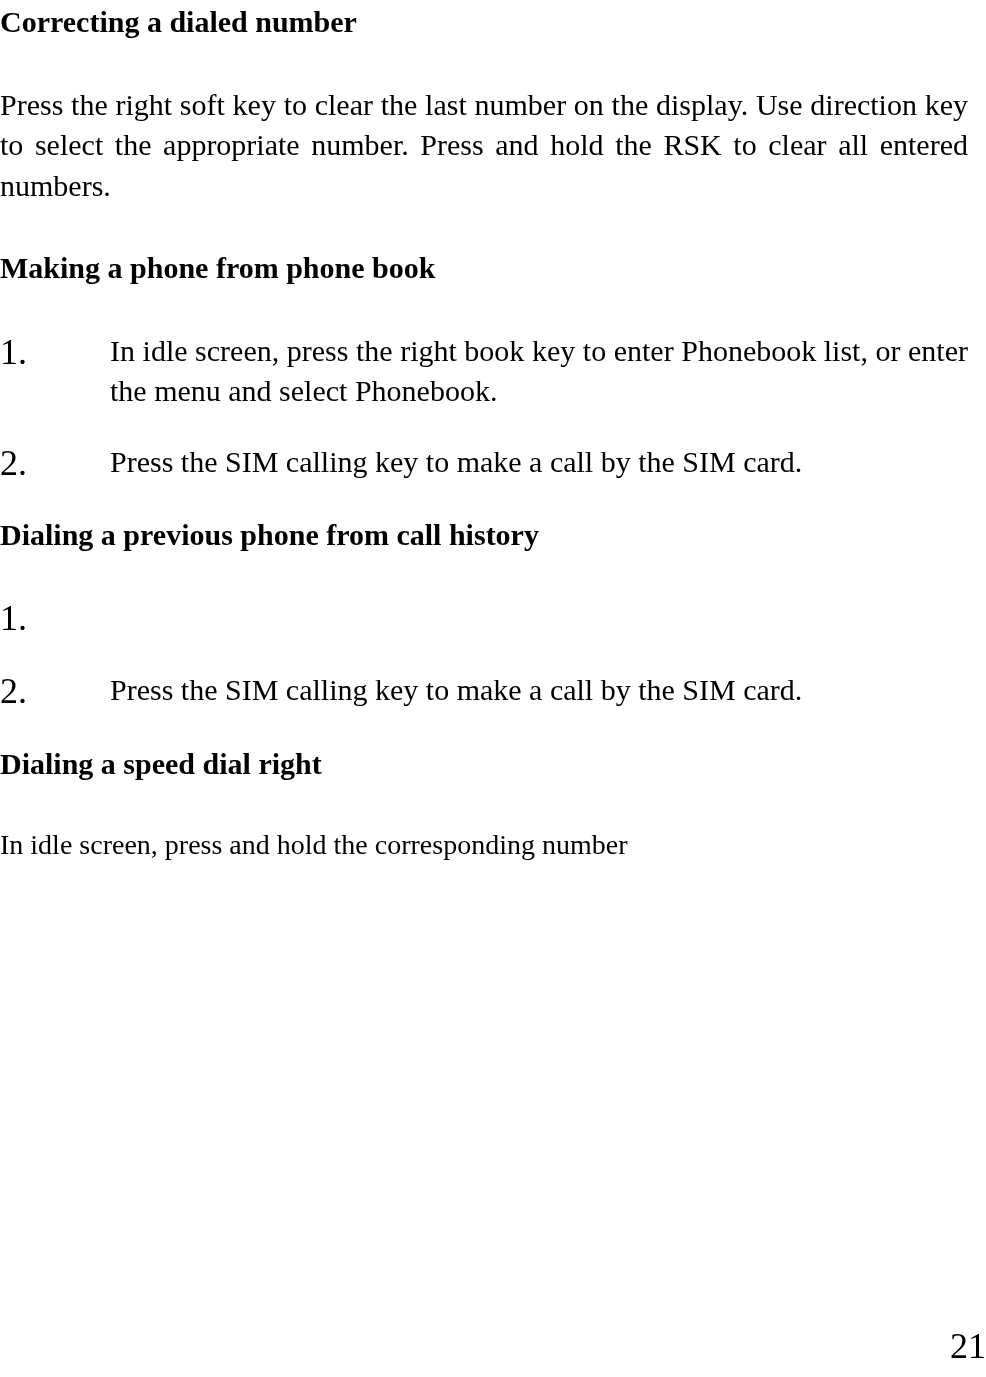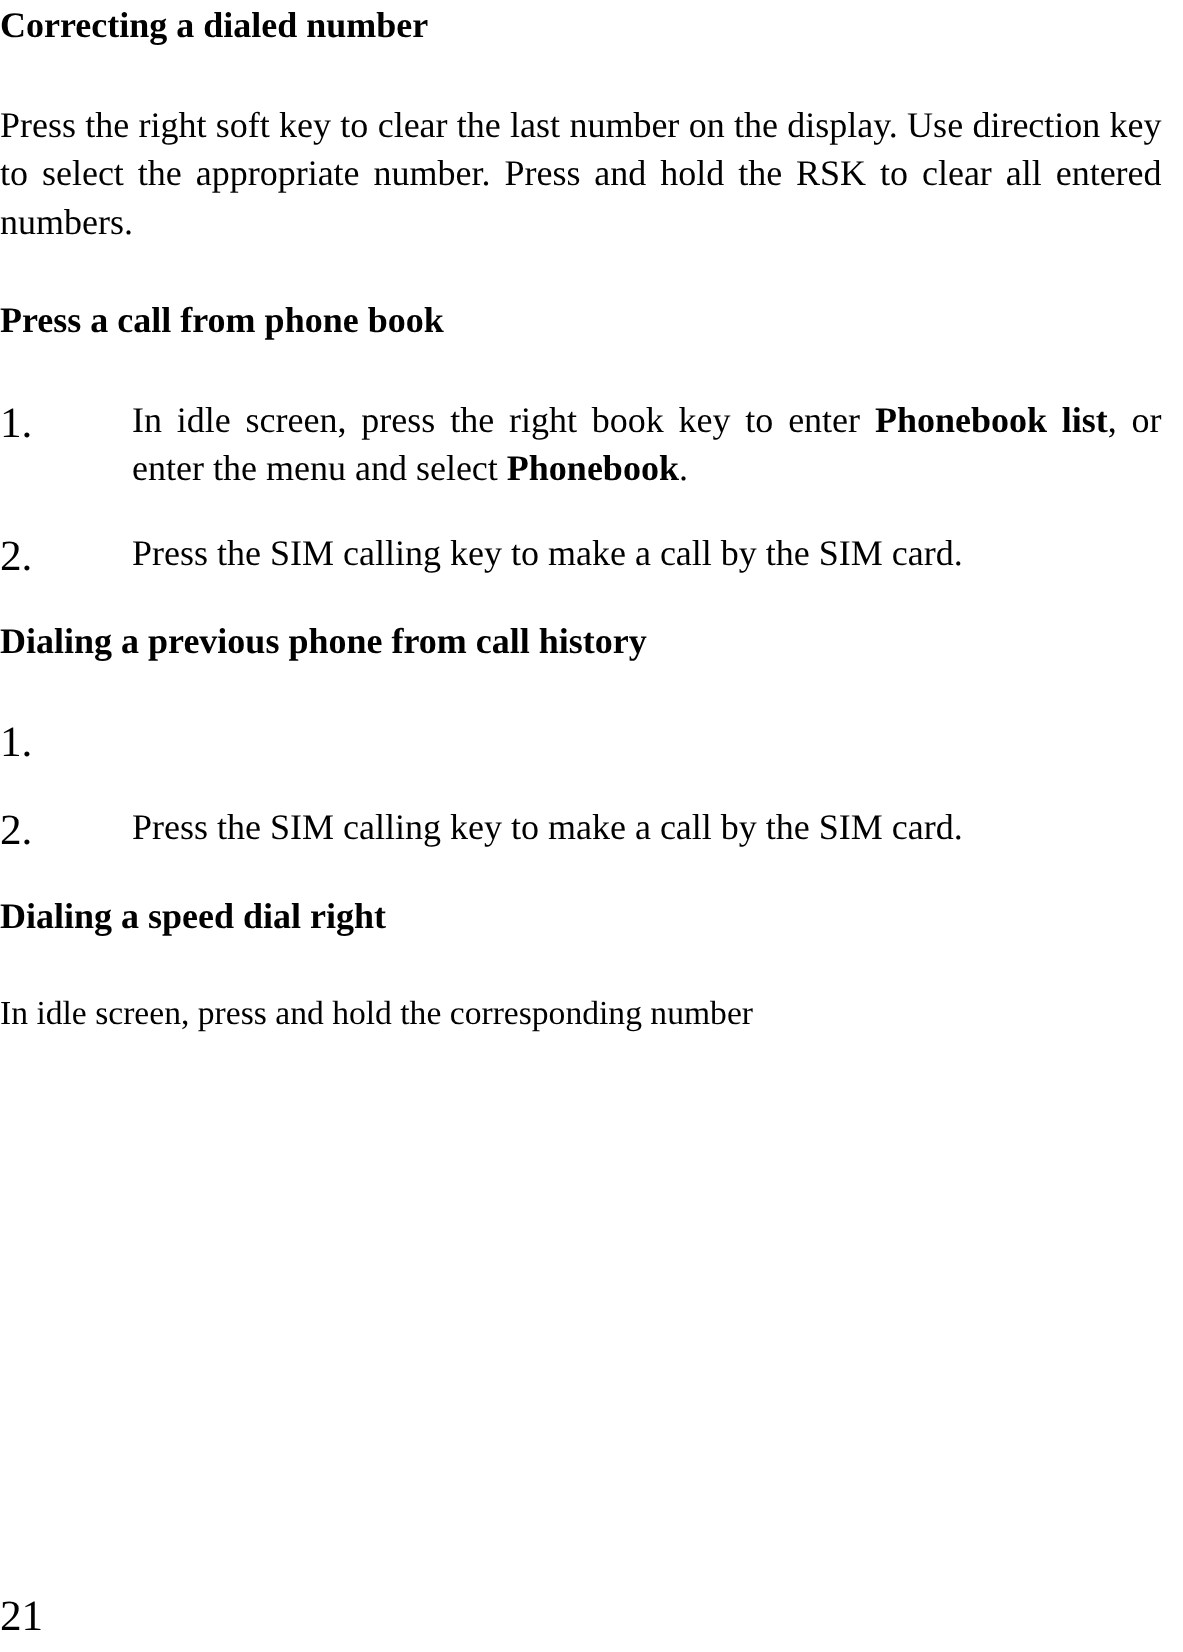--- a/index.html
+++ b/index.html
@@ -50,45 +50,45 @@
       flex-shrink: 0;
       line-height: 1.2;
     }
     .list-text {
       flex: 1;
       font-size: 30px;
       text-align: justify;
       text-justify: inter-word;
     }
     .bold {
-      font-weight: bold;
+      font-weight: normal;
     }
     .page-number {
       position: absolute;
       bottom: 6px;
       left: 0;
       right: 0;
-      text-align: left;
+      text-align: right;
       font-size: 36px;
     }
     .final-para {
       text-align: justify;
       text-justify: inter-word;
       font-size: 28px;
     }
   </style>
 </head>
 <body>
 
 <div class="content">
 
   <div class="heading first">Correcting a dialed number</div>
   <div class="paragraph">Press the right soft key to clear the last number on the display. Use direction key to select the appropriate number. Press and hold the RSK to clear all entered numbers.</div>
 
-  <div class="heading">Press a call from phone book</div>
+  <div class="heading">Making a phone from phone book</div>
   <div class="list">
     <div class="list-item">
       <div class="list-number">1.</div>
       <div class="list-text"><span>In idle screen, press the right book key to enter </span><span class="bold">Phonebook list</span><span>, or enter the menu and select </span><span class="bold">Phonebook</span><span>.</span></div>
     </div>
     <div class="list-item">
       <div class="list-number">2.</div>
       <div class="list-text">Press the SIM calling key to make a call by the SIM card.</div>
     </div>
   </div>

